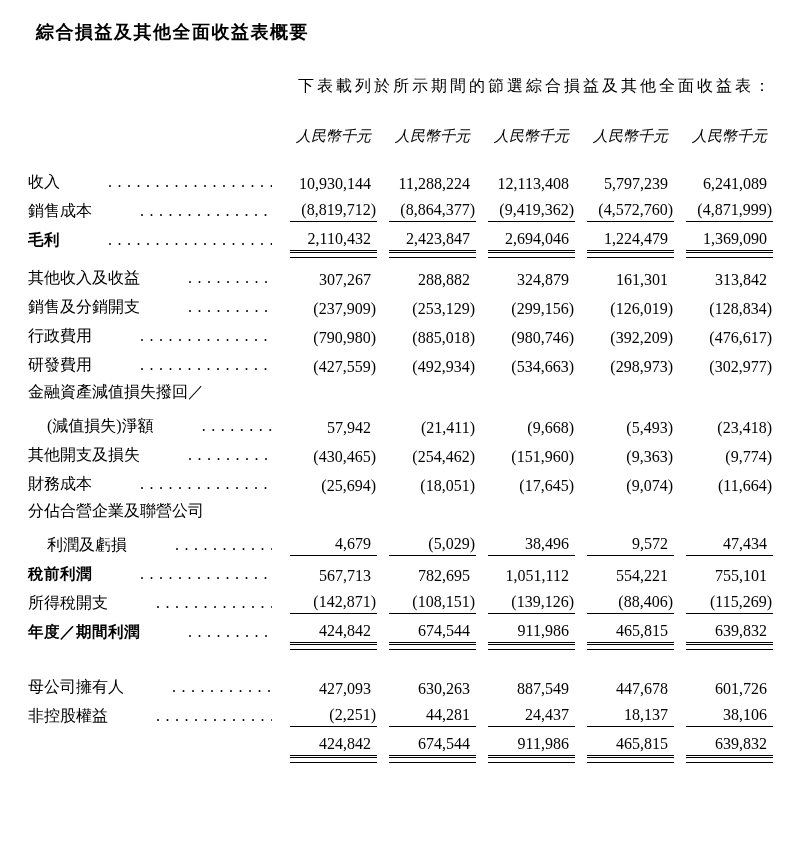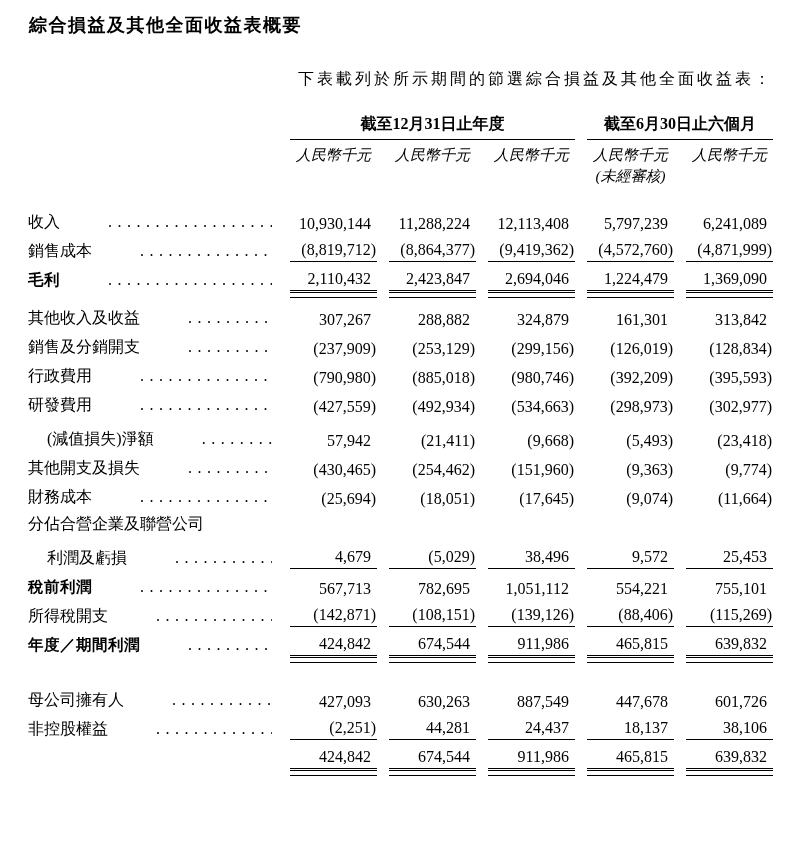--- a/index.html
+++ b/index.html
@@ -7,21 +7,21 @@
     width:799px;height:849px;
     color:#000;
     font-family:"Liberation Serif","DejaVu Serif",serif;
     font-size:16px;
     overflow:hidden;
   }
   .page{box-sizing:border-box;padding:12px 26px 0 28px;}
   .doc-title{
     font-family:"Liberation Sans","DejaVu Sans",sans-serif;
     font-size:18px;font-weight:bold;
-    letter-spacing:1.5px;margin:1px;
+    letter-spacing:1.5px;margin:8px;
   }
   .intro{
     margin:32px 0 0 0;
     text-indent:49px;
     font-size:16px;
     letter-spacing:3px;
     text-align:right;
   }
   table.fin{
     border-collapse:collapse;table-layout:fixed;
@@ -88,65 +88,38 @@
   <table class="fin">
     <colgroup>
       <col class="c-label">
         <col class="c-val">
         <col class="c-val">
         <col class="c-val">
         <col class="c-val">
         <col class="c-val">
     </colgroup>
     <thead id="fin-head">
-        <tr class="r-grp">
-          <td></td>
-          <td colspan="3">
-            <div class="grp-inner">截至12月31日止年度</div>
-          </td>
-          <td colspan="2">
-            <div class="grp-inner">截至6月30日止六個月</div>
-          </td>
-        </tr>
         <tr class="r-unit">
           <td></td>
           <td>
             <div class="unit-inner">人民幣千元</div>
           </td>
           <td>
             <div class="unit-inner">人民幣千元</div>
           </td>
           <td>
             <div class="unit-inner">人民幣千元</div>
           </td>
           <td>
             <div class="unit-inner">人民幣千元</div>
           </td>
           <td>
             <div class="unit-inner">人民幣千元</div>
           </td>
         </tr>
-        <tr class="r-note">
-          <td></td>
-          <td>
-            <div class="note-inner"></div>
-          </td>
-          <td>
-            <div class="note-inner"></div>
-          </td>
-          <td>
-            <div class="note-inner"></div>
-          </td>
-          <td>
-            <div class="note-inner">(未經審核)</div>
-          </td>
-          <td>
-            <div class="note-inner"></div>
-          </td>
-        </tr>
       </thead>
     <tbody id="fin-body">
         <tr class="first">
           <td class="lbl">
             <div class="lblrow">
               <span class="ltext">收入</span>
               <span class="leaders">............................................................</span>
             </div>
           </td>
           <td class="val">
@@ -270,21 +243,21 @@
           <td class="val neg">
             <div class="v">(885,018)</div>
           </td>
           <td class="val neg">
             <div class="v">(980,746)</div>
           </td>
           <td class="val neg">
             <div class="v">(392,209)</div>
           </td>
           <td class="val neg">
-            <div class="v">(395,593)</div>
+            <div class="v">(476,617)</div>
           </td>
         </tr>
         <tr>
           <td class="lbl">
             <div class="lblrow">
               <span class="ltext">研發費用</span>
               <span class="leaders">............................................................</span>
             </div>
           </td>
           <td class="val neg">
@@ -296,20 +269,32 @@
           <td class="val neg">
             <div class="v">(534,663)</div>
           </td>
           <td class="val neg">
             <div class="v">(298,973)</div>
           </td>
           <td class="val neg">
             <div class="v">(302,977)</div>
           </td>
         </tr>
+        <tr class="tight">
+          <td class="lbl">
+            <div class="lblrow">
+              <span class="ltext">金融資產減值損失撥回／</span>
+            </div>
+          </td>
+          <td class="val"></td>
+          <td class="val"></td>
+          <td class="val"></td>
+          <td class="val"></td>
+          <td class="val"></td>
+        </tr>
         <tr class="ind">
           <td class="lbl">
             <div class="lblrow">
               <span class="ltext">(減值損失)淨額</span>
               <span class="leaders">............................................................</span>
             </div>
           </td>
           <td class="val">
             <div class="v">57,942</div>
           </td>
@@ -397,21 +382,21 @@
           <td class="val neg">
             <div class="v">(5,029)</div>
           </td>
           <td class="val">
             <div class="v">38,496</div>
           </td>
           <td class="val">
             <div class="v">9,572</div>
           </td>
           <td class="val">
-            <div class="v">25,453</div>
+            <div class="v">47,434</div>
           </td>
         </tr>
         <tr class="bld">
           <td class="lbl">
             <div class="lblrow">
               <span class="ltext">稅前利潤</span>
               <span class="leaders">............................................................</span>
             </div>
           </td>
           <td class="val">

